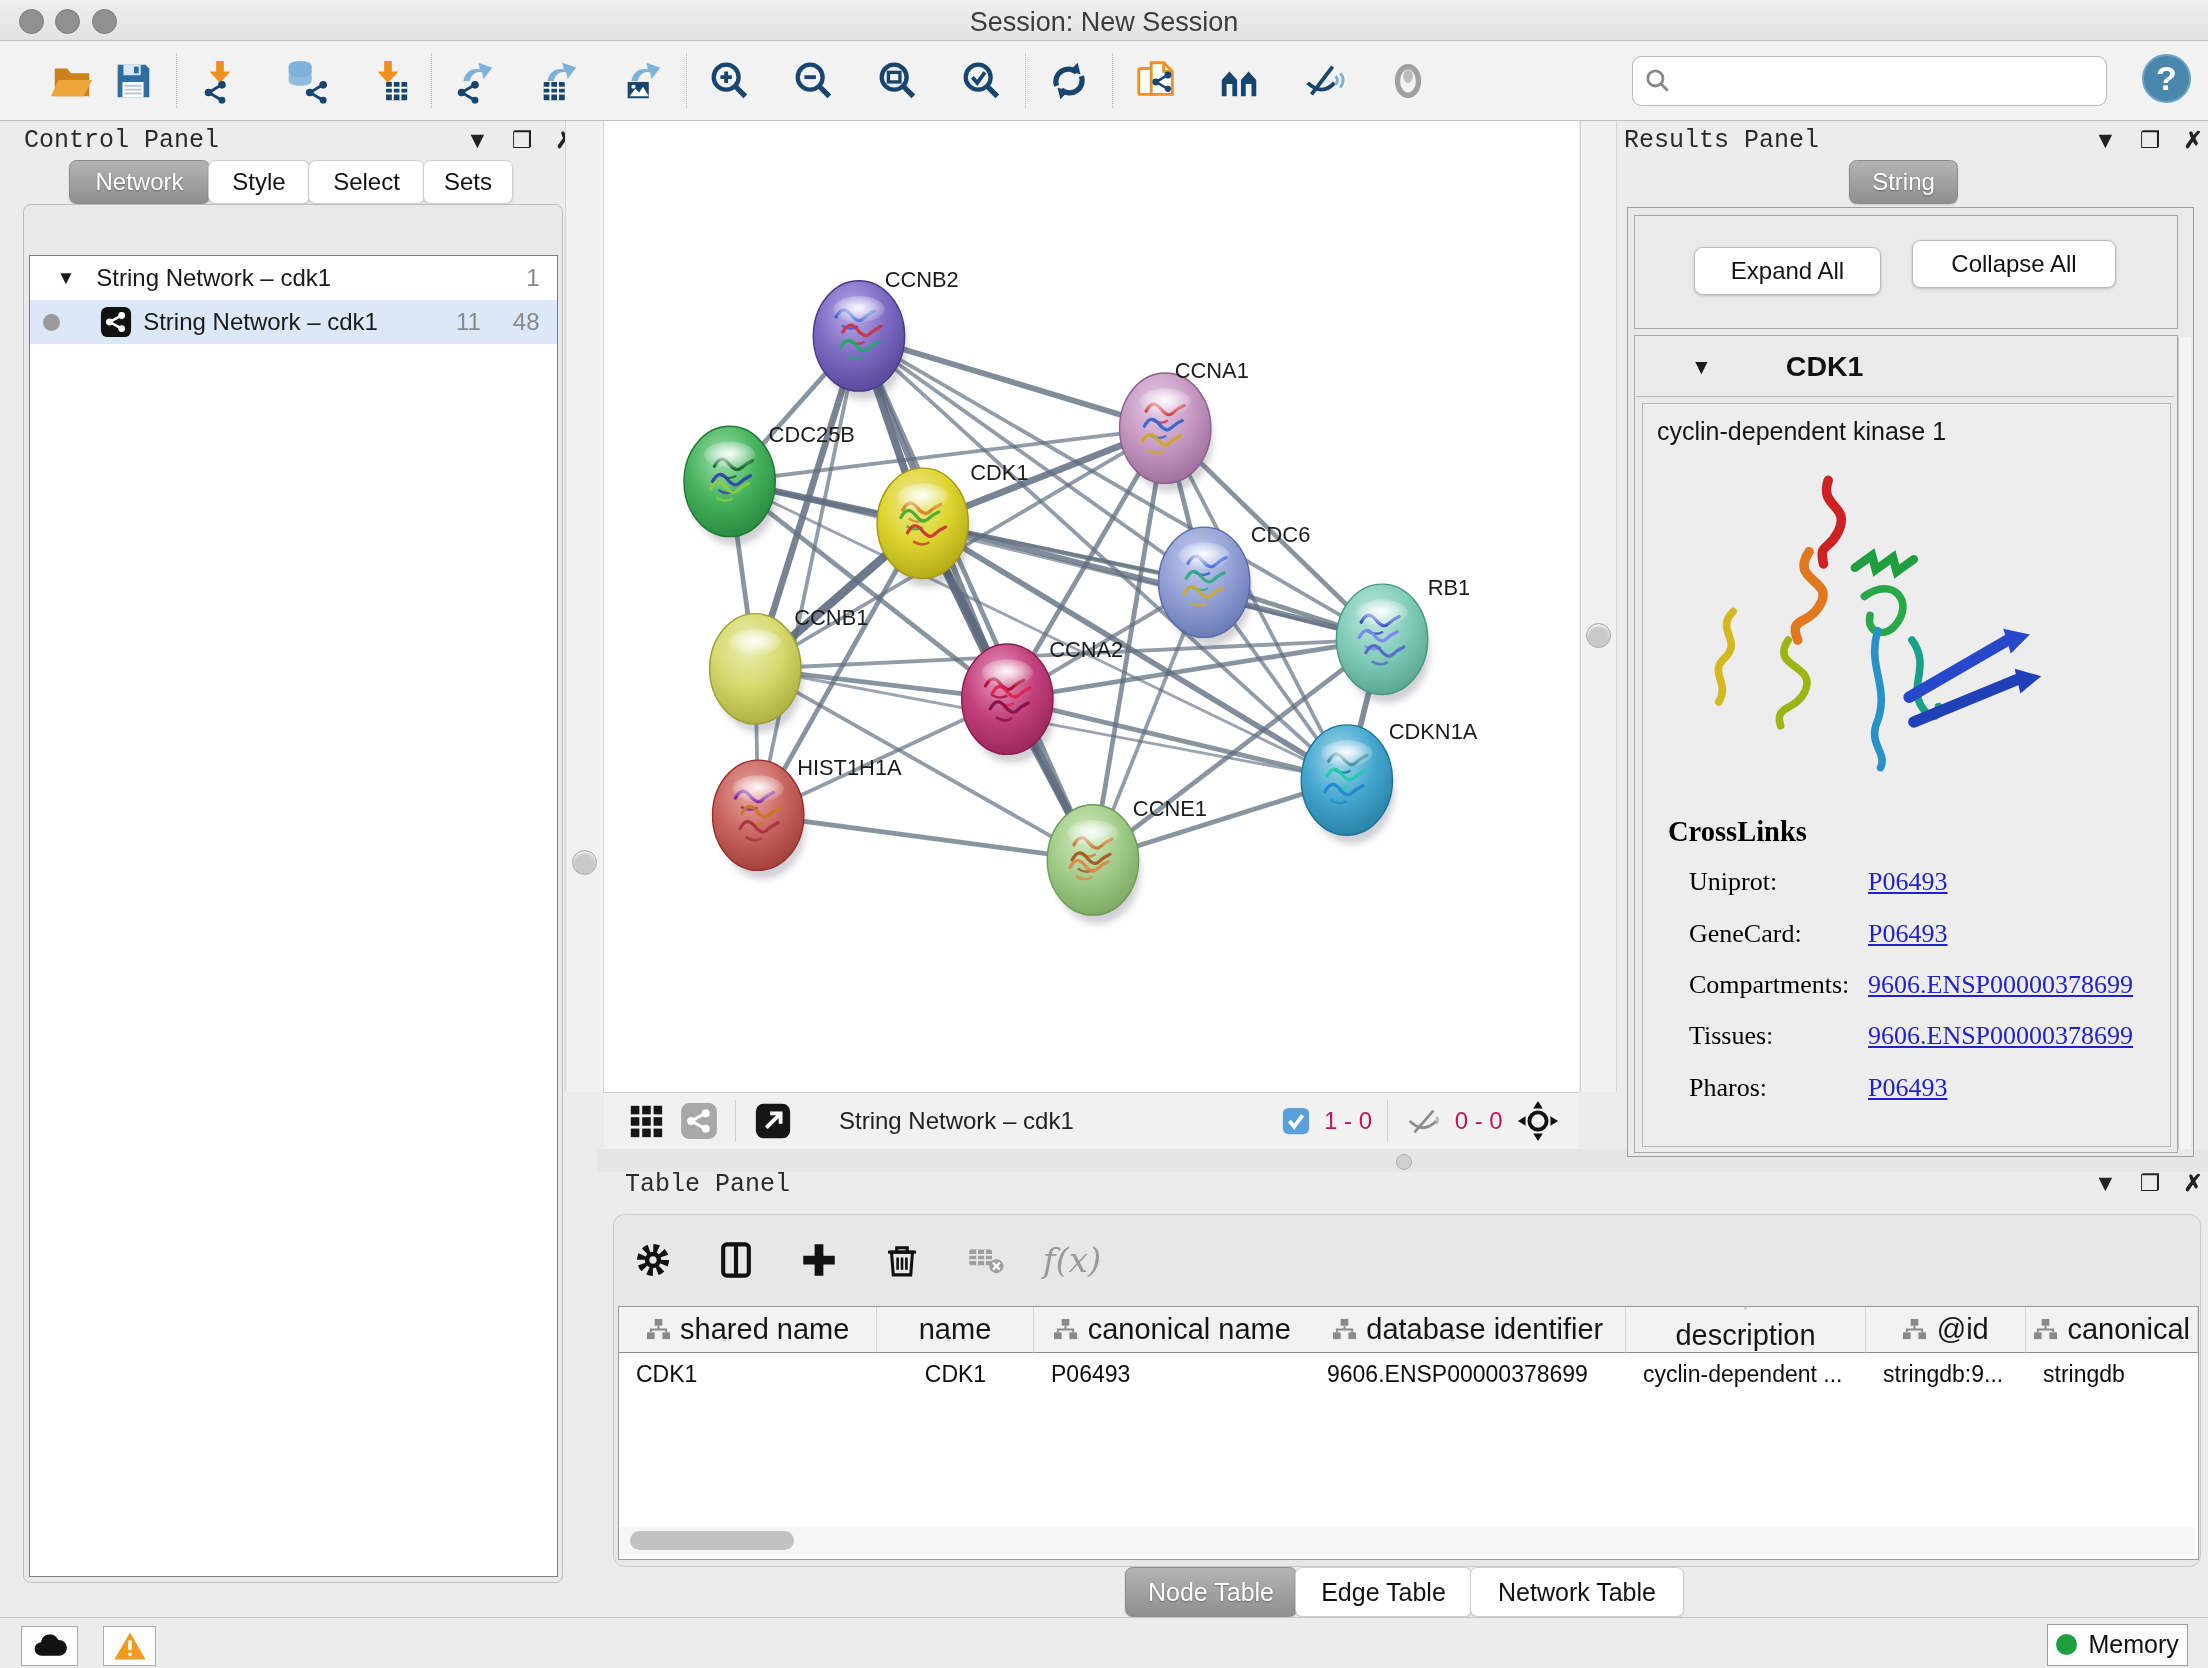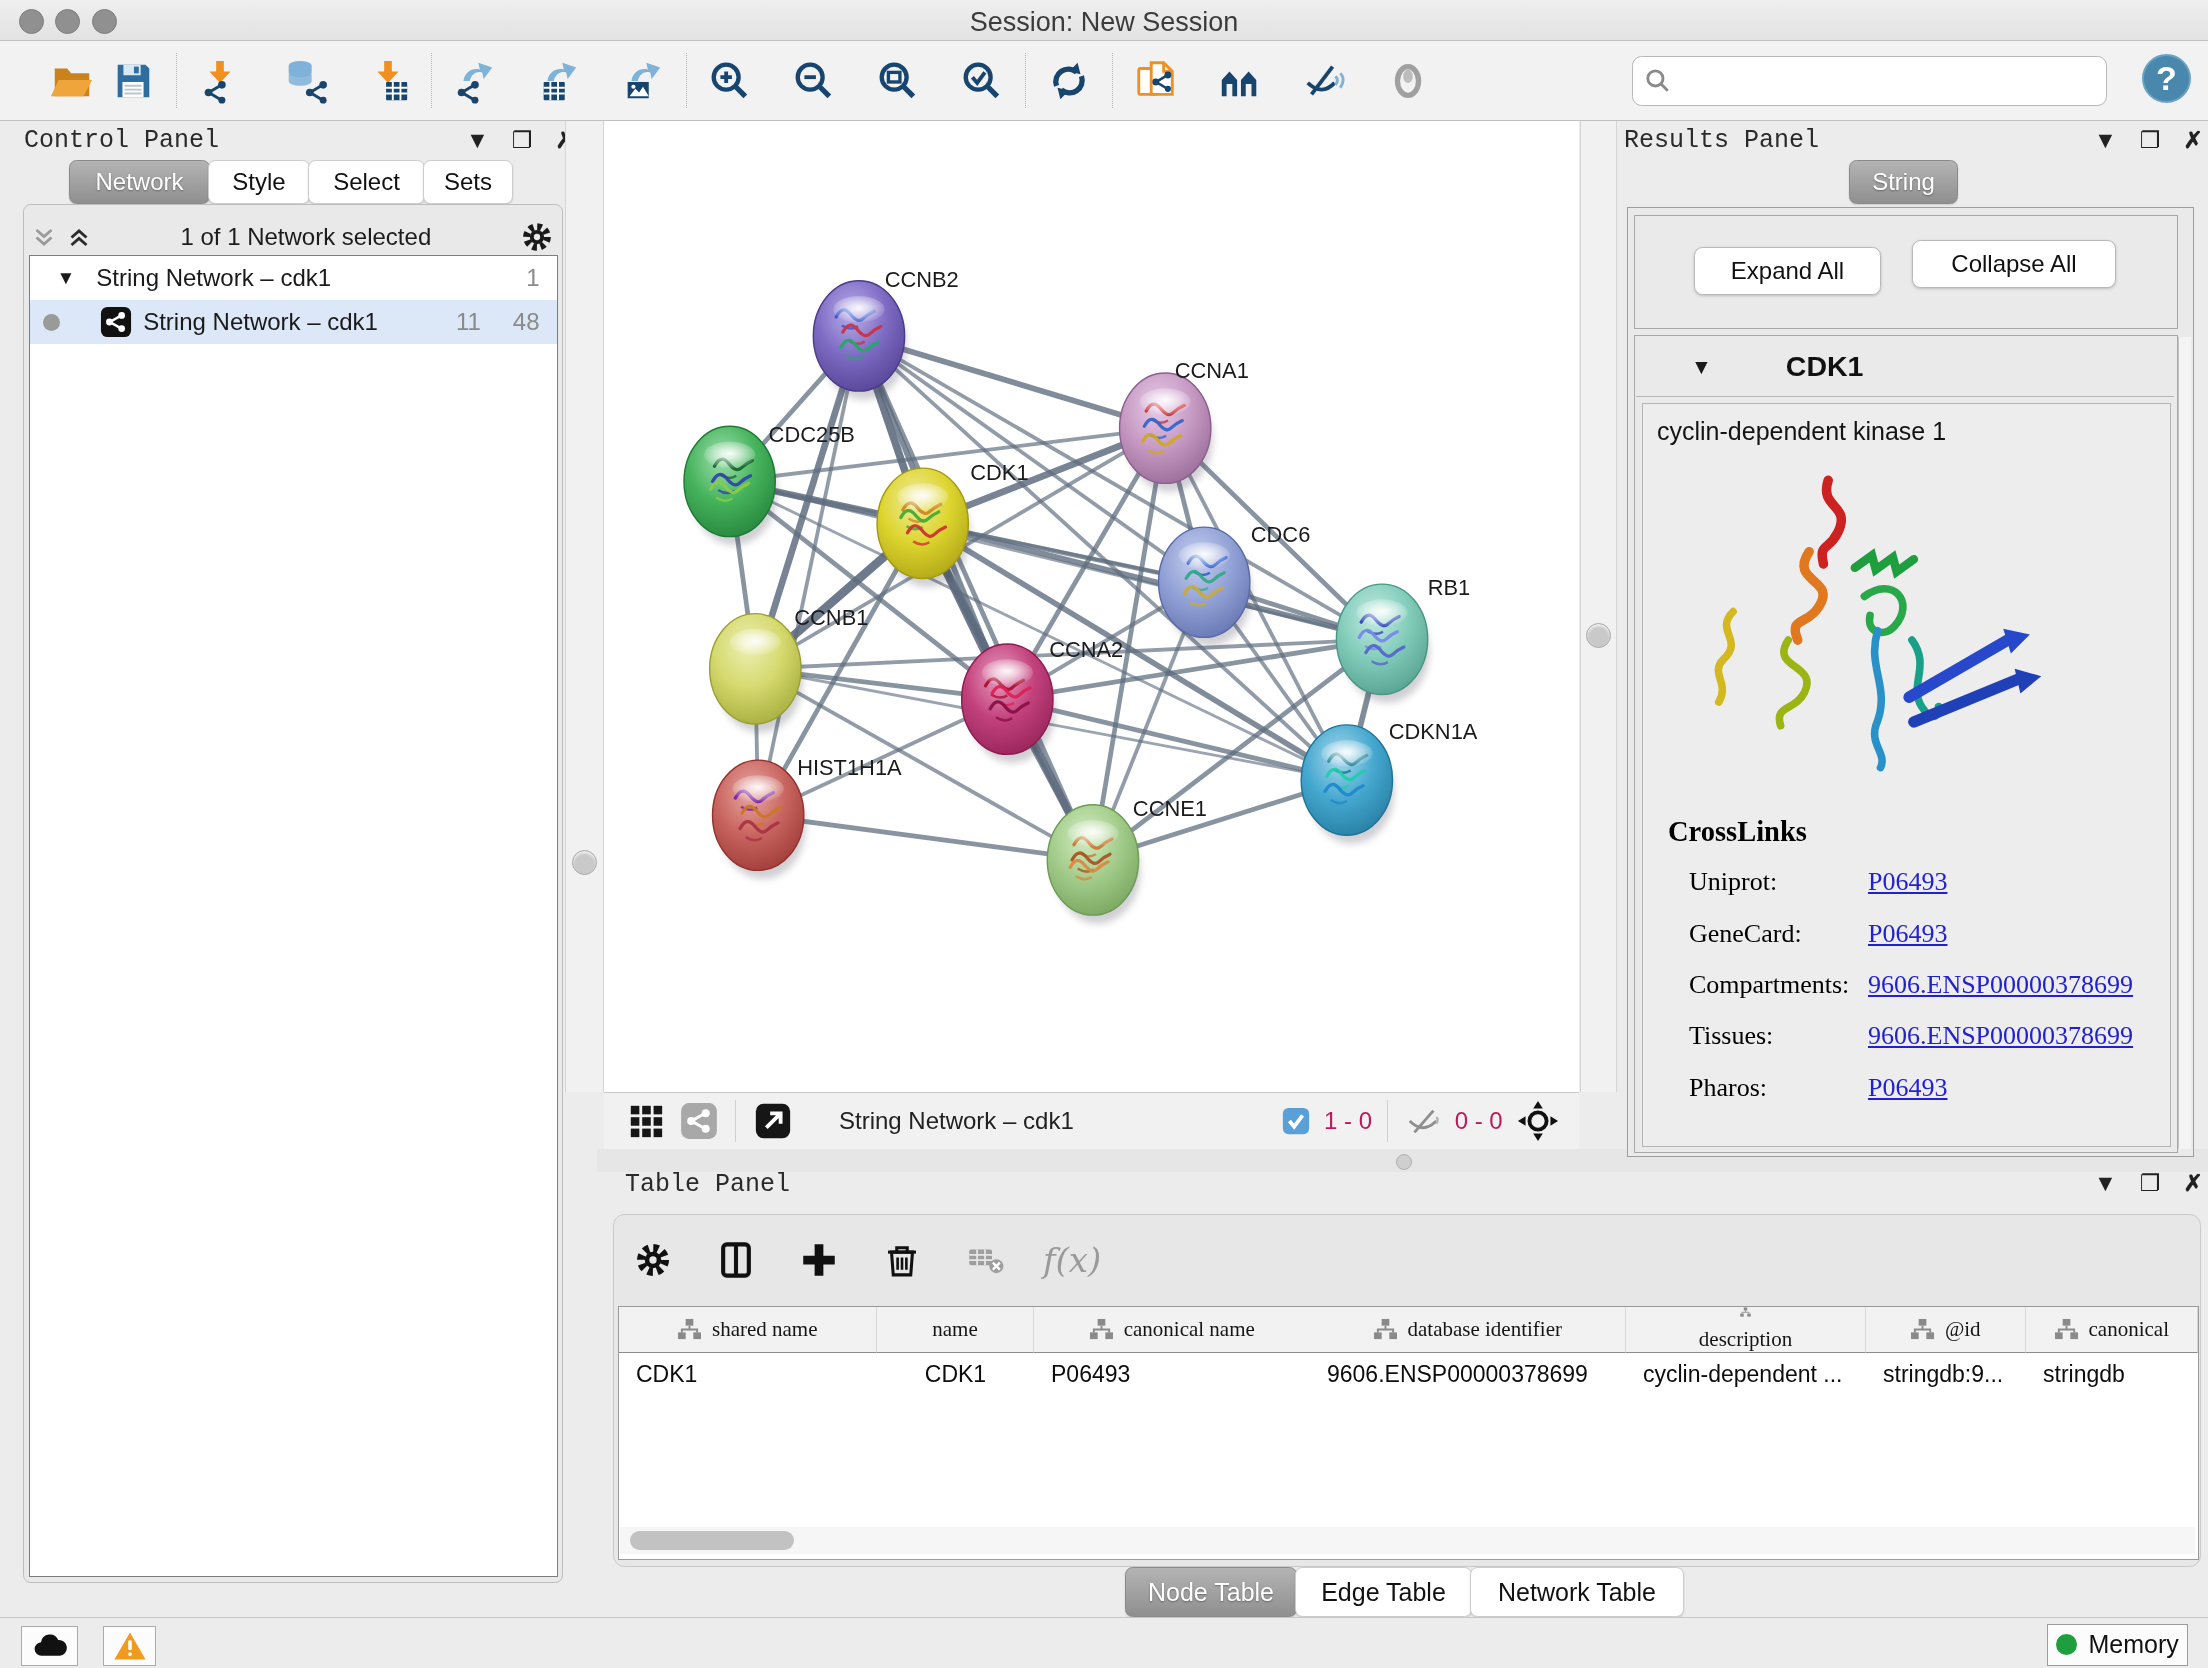--- a/index.html
+++ b/index.html
@@ -76,21 +76,21 @@
   .cl-row{position:absolute;left:1689px;font-family:"Liberation Serif",serif;font-size:26px;color:#000;}
   .cl-row a{position:absolute;left:179px;color:#2222cc;text-decoration:underline;white-space:nowrap;}
   
   .tp-container{position:absolute;left:613px;top:1214px;width:1586px;height:351px;background:#e7e7e7;
     border:1px solid #c9c9c9;border-radius:11.4px;}
   .tp-toolbar{position:absolute;left:628px;top:1229px;height:61px;display:flex;align-items:center;gap:34px;}
   .tp-btn{width:49px;height:49px;display:flex;align-items:center;justify-content:center;cursor:pointer;}
   .fx{font-family:"DejaVu Serif",serif;font-style:italic;font-size:34px;color:#9a9a9a;}
   .tbl{position:absolute;left:618px;top:1306px;width:1581px;height:254px;background:#fff;border:1.9px solid #9a9a9a;box-sizing:border-box;}
   .tbl-head{position:absolute;top:0;height:46px;background:#f2f2f2;border-bottom:1.9px solid #8c8c8c;
-    display:flex;align-items:center;justify-content:center;gap:9.5px;font-size:21px;color:#151515;box-sizing:border-box;border-right:1px solid #d8d8d8;font-family:Liberation Serif, serif;}
+    display:flex;align-items:center;justify-content:center;gap:9.5px;font-size:29px;color:#151515;box-sizing:border-box;border-right:1px solid #d8d8d8;}
   .tbl-cell{position:absolute;top:48px;height:38px;font-size:23px;color:#0d0d0d;display:flex;align-items:center;}
   .tbl-scroll{position:absolute;left:620px;top:1527px;width:1575px;height:27px;background:#f6f6f6;}
   .tbl-thumb{position:absolute;left:9.5px;top:3.8px;width:164px;height:19px;border-radius:9.5px;background:#c2c2c2;}
   .bottom-tabs .tab{top:1567px;height:48px;font-size:25px;}
   
   .statusbar{position:absolute;left:0;top:1617px;width:2208px;height:51px;background:#ececec;border-top:1.9px solid #c6c6c6;}
   .sb-btn{position:absolute;top:7.6px;height:40px;background:#fcfcfc;border:1.9px solid #ababab;
     display:flex;align-items:center;justify-content:center;cursor:pointer;box-sizing:border-box;}
   .memory{position:absolute;left:2047px;top:5.7px;width:141px;height:42px;background:#fcfcfc;
     border:1.9px solid #9c9c9c;display:flex;align-items:center;justify-content:center;gap:11.4px;
@@ -287,34 +287,20 @@
     <span>❐</span>
     <span style="font-weight:bold;">✗</span>
   </div>
   <div id="control-tabs">
       <div class="tab sel" style="left: 69px; top: 160px; width: 139px;">Network</div>
       <div class="tab" style="left: 208px; top: 160px; width: 100px;">Style</div>
       <div class="tab" style="left: 308px; top: 160px; width: 115px;">Select</div>
       <div class="tab" style="left: 423px; top: 160px; width: 88px;">Sets</div>
     </div>
   <div class="cp-box"></div>
-  <div class="cp-selector">
-    <svg width="30" height="27" viewBox="0 0 32 28">
-      <path d="M8 6l8 7 8-7M8 14l8 7 8-7" fill="none" stroke="#9a9a9a" stroke-width="3"></path>
-    </svg>
-    <svg width="30" height="27" viewBox="0 0 32 28" style="margin-left:5.7px;">
-      <path d="M8 22l8-7 8 7M8 14l8-7 8 7" fill="none" stroke="#2b2b2b" stroke-width="3"></path>
-    </svg>
-    <div class="lbl">1 of 1 Network selected</div>
-    <svg width="38" height="38" viewBox="0 0 48 48">
-      <circle cx="24" cy="24" r="13" fill="none" stroke="#1a1a1a" stroke-width="9" stroke-dasharray="5.5 4.7"></circle>
-      <circle cx="24" cy="24" r="9" fill="#1a1a1a"></circle>
-        <circle cx="24" cy="24" r="4" fill="#e9e9e9"></circle>
-    </svg>
-  </div>
   <div class="cp-tree">
     <div class="tree-row">
       <span style="margin-left:27px;font-size:19px;">▼</span>
       <span style="margin-left:21px;flex:1;">String Network – cdk1</span>
       <span class="tree-count" style="margin-right:17px;">1</span>
     </div>
     <div class="tree-row sel">
       <span style="margin-left:13.3px;width:17px;height:17px;border-radius:50%;background:#9a9a9a;display:inline-block;"></span>
       <svg style="margin-left:40px;" width="32" height="32" viewBox="0 0 34 34">
         <rect x="1" y="1" width="32" height="32" rx="7" fill="#111"></rect>

